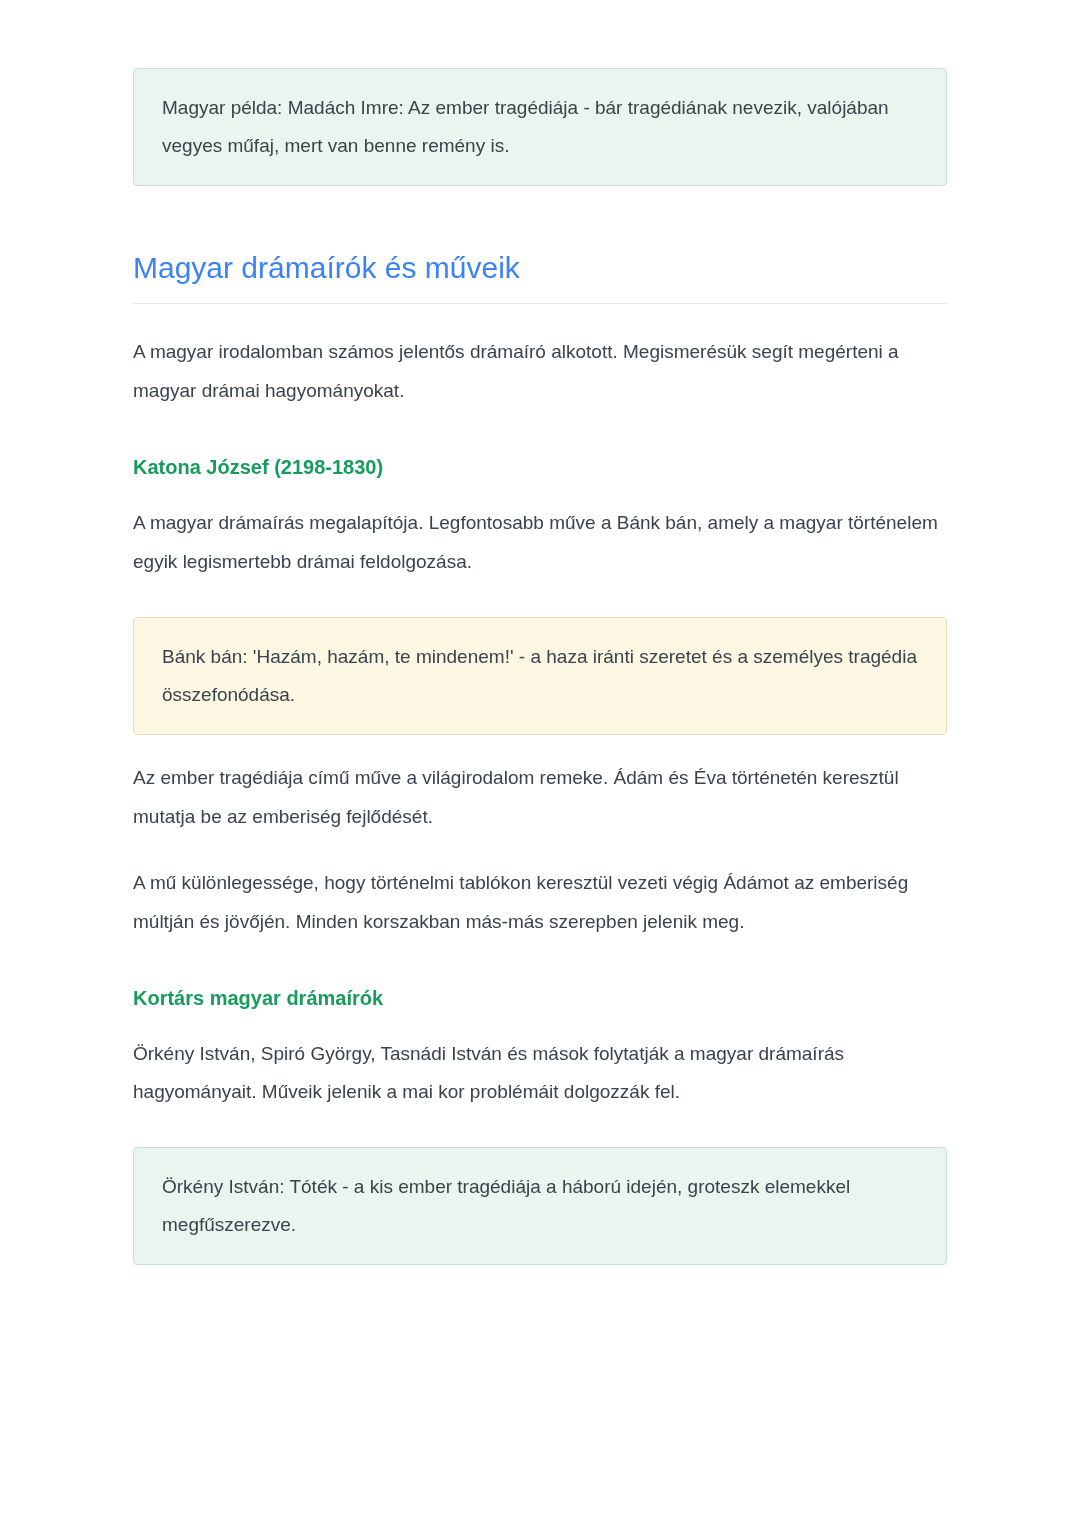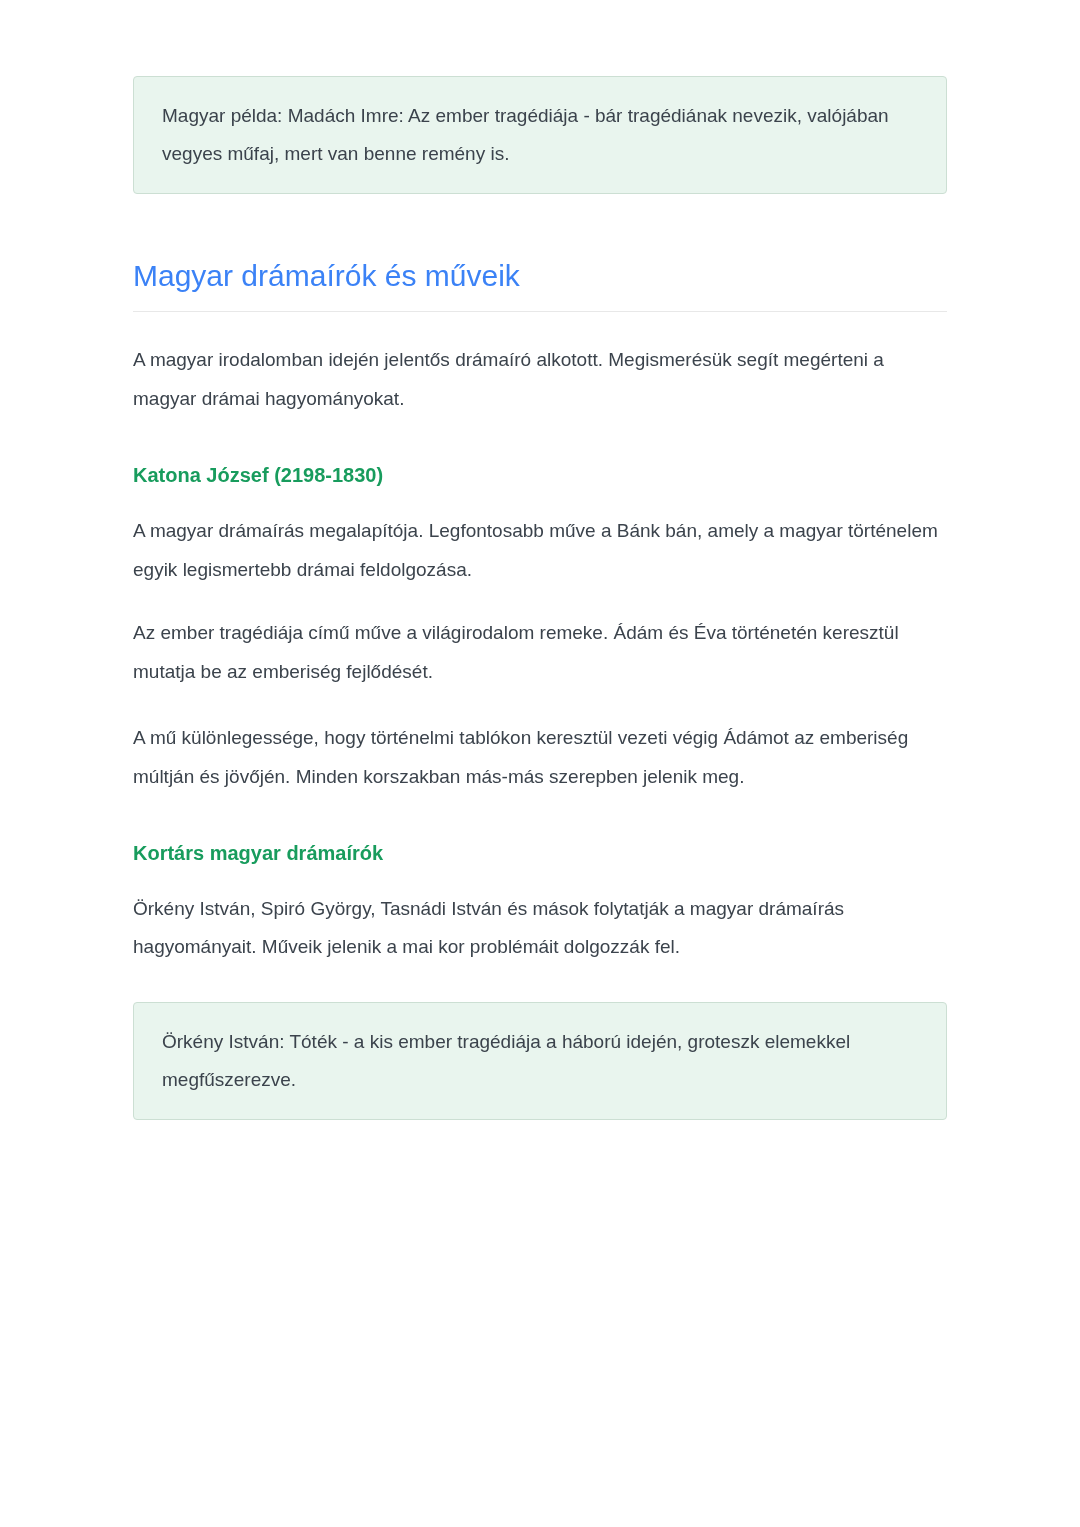--- a/index.html
+++ b/index.html
@@ -9,21 +9,21 @@
   body {
     width: 1080px;
     height: 1527px;
     background: #ffffff;
     font-family: "Liberation Sans", "DejaVu Sans", sans-serif;
     color: #3b434c;
     overflow: hidden;
   }
   .doc {
     width: 814px;
-    margin: 16px auto;
+    margin: 8px auto;
     padding-top: 60px;
     box-sizing: border-box;
   }
   .callout {
     border: 1px solid;
     border-radius: 4px;
     padding: 20px 28px;
     box-sizing: border-box;
   }
   .callout p {
@@ -78,25 +78,28 @@
 
 <main class="doc">
 
   <aside class="callout callout-green">
     <p>Magyar példa: Madách Imre: Az ember tragédiája - bár tragédiának nevezik, valójában vegyes műfaj, mert van benne remény is.</p>
   </aside>
 
   <h1 class="doc-title">Magyar drámaírók és műveik</h1>
   <hr class="title-rule">
 
-  <p class="para">A magyar irodalomban idején jelentős drámaíró alkotott. Megismerésük segít megérteni a magyar drámai hagyományokat.</p>
+  <p class="para">A magyar irodalomban számos jelentős drámaíró alkotott. Megismerésük segít megérteni a magyar drámai hagyományokat.</p>
 
   <h3 class="sub-heading">Katona József (2198-1830)</h3>
   <p class="para after-sub">A magyar drámaírás megalapítója. Legfontosabb műve a Bánk bán, amely a magyar történelem egyik legismertebb drámai feldolgozása.</p>
 
+  <aside class="callout callout-yellow in-flow">
+    <p>Bánk bán: 'Hazám, hazám, te mindenem!' - a haza iránti szeretet és a személyes tragédia összefonódása.</p>
+  </aside>
 
   <p class="para after-sub">Az ember tragédiája című műve a világirodalom remeke. Ádám és Éva történetén keresztül mutatja be az emberiség fejlődését.</p>
   <p class="para follow">A mű különlegessége, hogy történelmi tablókon keresztül vezeti végig Ádámot az emberiség múltján és jövőjén. Minden korszakban más-más szerepben jelenik meg.</p>
 
   <h3 class="sub-heading">Kortárs magyar drámaírók</h3>
   <p class="para after-sub">Örkény István, Spiró György, Tasnádi István és mások folytatják a magyar drámaírás hagyományait. Műveik jelenik a mai kor problémáit dolgozzák fel.</p>
 
   <aside class="callout callout-green in-flow">
     <p>Örkény István: Tóték - a kis ember tragédiája a háború idején, groteszk elemekkel megfűszerezve.</p>
   </aside>

